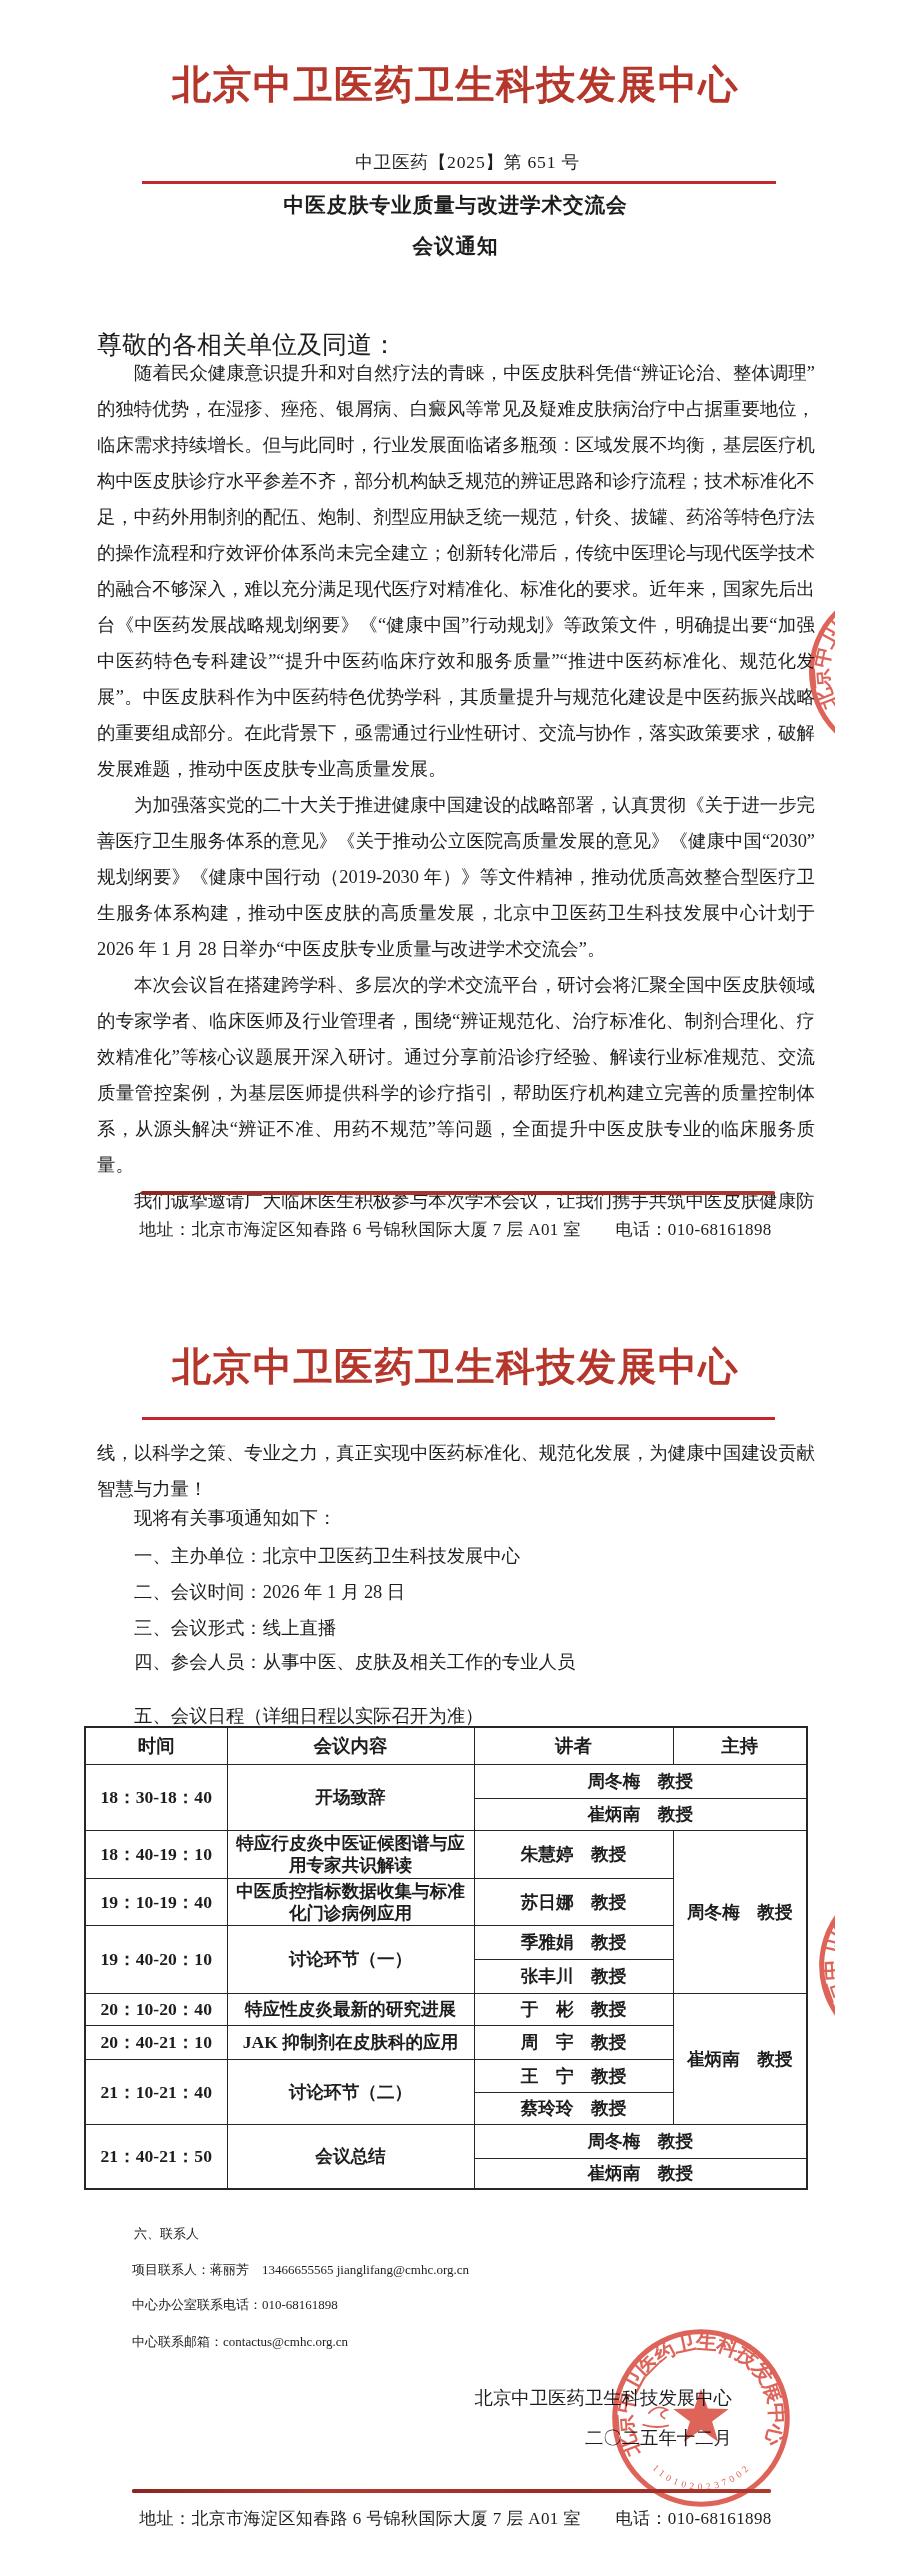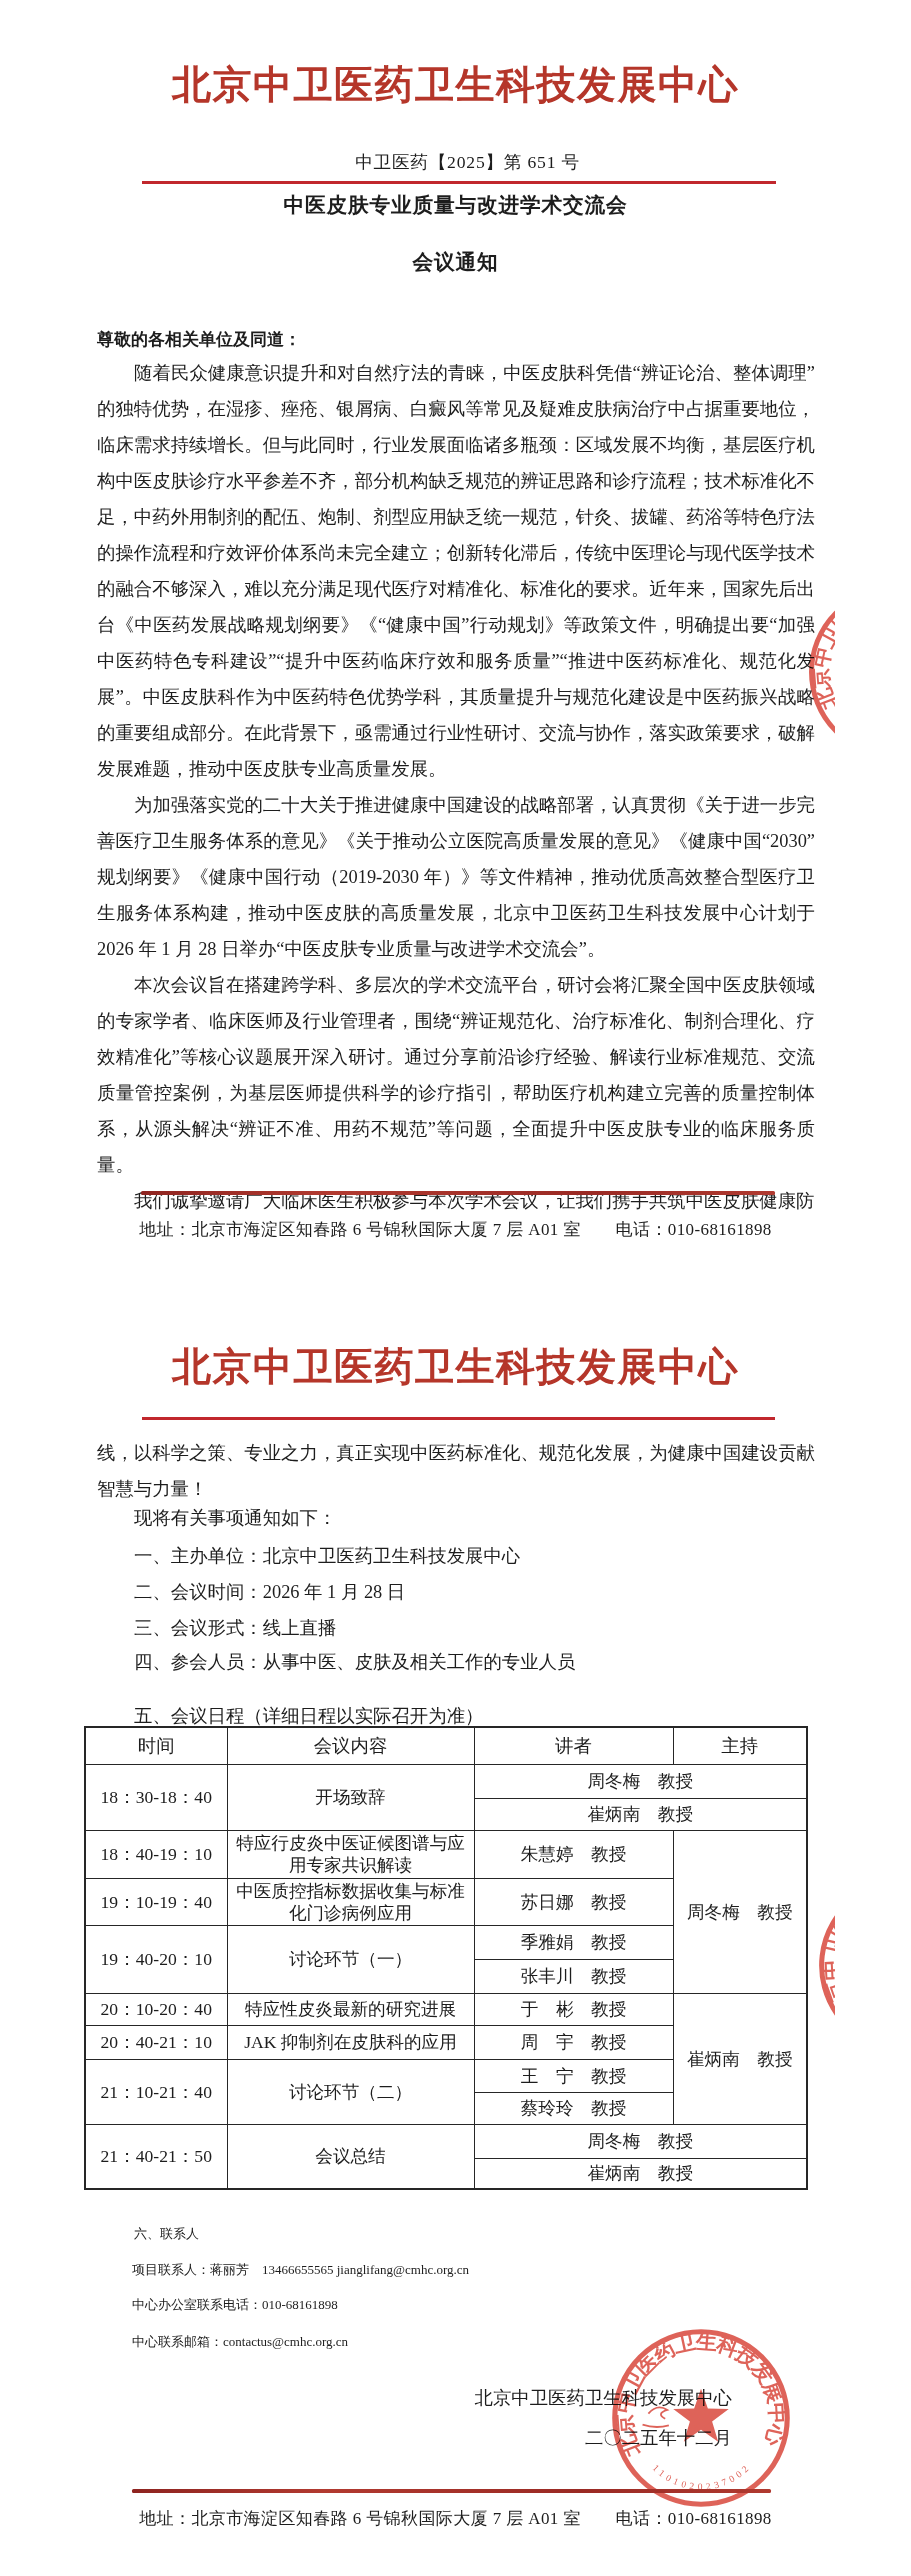--- a/index.html
+++ b/index.html
@@ -11,53 +11,53 @@
   .abs{position:absolute;}
   .center{left:0;width:911px;text-align:center;}
   .red-title{
     color:#b5362a;font-weight:bold;font-size:39px;letter-spacing:1.5px;
     white-space:nowrap;
   }
   .doc-number{font-size:17.6px;letter-spacing:0.8px;margin-left:12px;}
   .rule-red{background:#c1272d;height:3.1px;}
   .rule-maroon{height:3.8px;background:linear-gradient(to right,#8e2420,#b23a30 30%,#9a2a24 70%,#b03a30);border-radius:1.5px;}
   .sub-title{font-size:20.7px;font-weight:bold;letter-spacing:0.8px;}
-  .salutation{font-size:17px;font-weight:bold;}
+  .salutation{font-size:25px;font-weight:normal;}
   .bodytext{font-size:18.4px;line-height:36px;text-align:justify;text-justify:inter-ideograph;}
   .bodytext p{margin:0;text-indent:37px;}
   .noindent{text-indent:0 !important;}
   .listline{font-size:18.4px;white-space:nowrap;}
   .contactline{font-size:13px;white-space:nowrap;}
   .footer-address{font-size:17px;letter-spacing:0.4px;}
   .sigline{font-size:18.4px;text-align:right;white-space:nowrap;}
   table.sched{border-collapse:collapse;table-layout:fixed;width:722px;border:2.3px solid #262626;}
   table.sched th,table.sched td{
     border:1.5px solid #262626;text-align:center;vertical-align:middle;
-    font-size:17.6px;font-weight:normal;padding:0 3.1px;line-height:22px;
+    font-size:17.6px;font-weight:bold;padding:0 3.1px;line-height:22px;
     overflow:hidden;
   }
   table.sched th{font-size:18.4px;}
   .seal{mix-blend-mode:multiply;opacity:0.85;}
   .seal text{fill:#d8473c;font-family:"Liberation Serif","DejaVu Serif",serif;}
   .seal .ring{font-size:29px;font-weight:bold;letter-spacing:1px;}
   .seal .serial{font-size:13px;letter-spacing:2px;}
 </style>
 </head>
 <body>
 
 <div id="doc">
 
   <div class="abs center red-title" style="top:58px;">北京中卫医药卫生科技发展中心</div>
 
   <div class="abs center doc-number" style="top:150px;">中卫医药【2025】第 651 号</div>
 
   <div class="abs rule-red" style="top:181px;left:142px;width:634px;"></div>
 
   <div class="abs center sub-title" style="top:191px;">中医皮肤专业质量与改进学术交流会</div>
-  <div class="abs center sub-title" style="top:248px;">会议通知</div>
+  <div class="abs center sub-title" style="top:232px;">会议通知</div>
 
   <div class="abs salutation" style="top:328px;left:97px;">尊敬的各相关单位及同道：</div>
 
   <div class="abs bodytext" style="top:355px;left:97px;width:718px;">
     <p>随着民众健康意识提升和对自然疗法的青睐，中医皮肤科凭借“辨证论治、整体调理”的独特优势，在湿疹、痤疮、银屑病、白癜风等常见及疑难皮肤病治疗中占据重要地位，临床需求持续增长。但与此同时，行业发展面临诸多瓶颈：区域发展不均衡，基层医疗机构中医皮肤诊疗水平参差不齐，部分机构缺乏规范的辨证思路和诊疗流程；技术标准化不足，中药外用制剂的配伍、炮制、剂型应用缺乏统一规范，针灸、拔罐、药浴等特色疗法的操作流程和疗效评价体系尚未完全建立；创新转化滞后，传统中医理论与现代医学技术的融合不够深入，难以充分满足现代医疗对精准化、标准化的要求。近年来，国家先后出台《中医药发展战略规划纲要》《“健康中国”行动规划》等政策文件，明确提出要“加强中医药特色专科建设”“提升中医药临床疗效和服务质量”“推进中医药标准化、规范化发展”。中医皮肤科作为中医药特色优势学科，其质量提升与规范化建设是中医药振兴战略的重要组成部分。在此背景下，亟需通过行业性研讨、交流与协作，落实政策要求，破解发展难题，推动中医皮肤专业高质量发展。</p>
     <p>为加强落实党的二十大关于推进健康中国建设的战略部署，认真贯彻《关于进一步完善医疗卫生服务体系的意见》《关于推动公立医院高质量发展的意见》《健康中国“2030”规划纲要》《健康中国行动（2019-2030 年）》等文件精神，推动优质高效整合型医疗卫生服务体系构建，推动中医皮肤的高质量发展，北京中卫医药卫生科技发展中心计划于 2026 年 1 月 28 日举办“中医皮肤专业质量与改进学术交流会”。</p>
     <p>本次会议旨在搭建跨学科、多层次的学术交流平台，研讨会将汇聚全国中医皮肤领域的专家学者、临床医师及行业管理者，围绕“辨证规范化、治疗标准化、制剂合理化、疗效精准化”等核心议题展开深入研讨。通过分享前沿诊疗经验、解读行业标准规范、交流质量管控案例，为基层医师提供科学的诊疗指引，帮助医疗机构建立完善的质量控制体系，从源头解决“辨证不准、用药不规范”等问题，全面提升中医皮肤专业的临床服务质量。</p>
     <p>我们诚挚邀请广大临床医生积极参与本次学术会议，让我们携手共筑中医皮肤健康防</p>
   </div>
 

